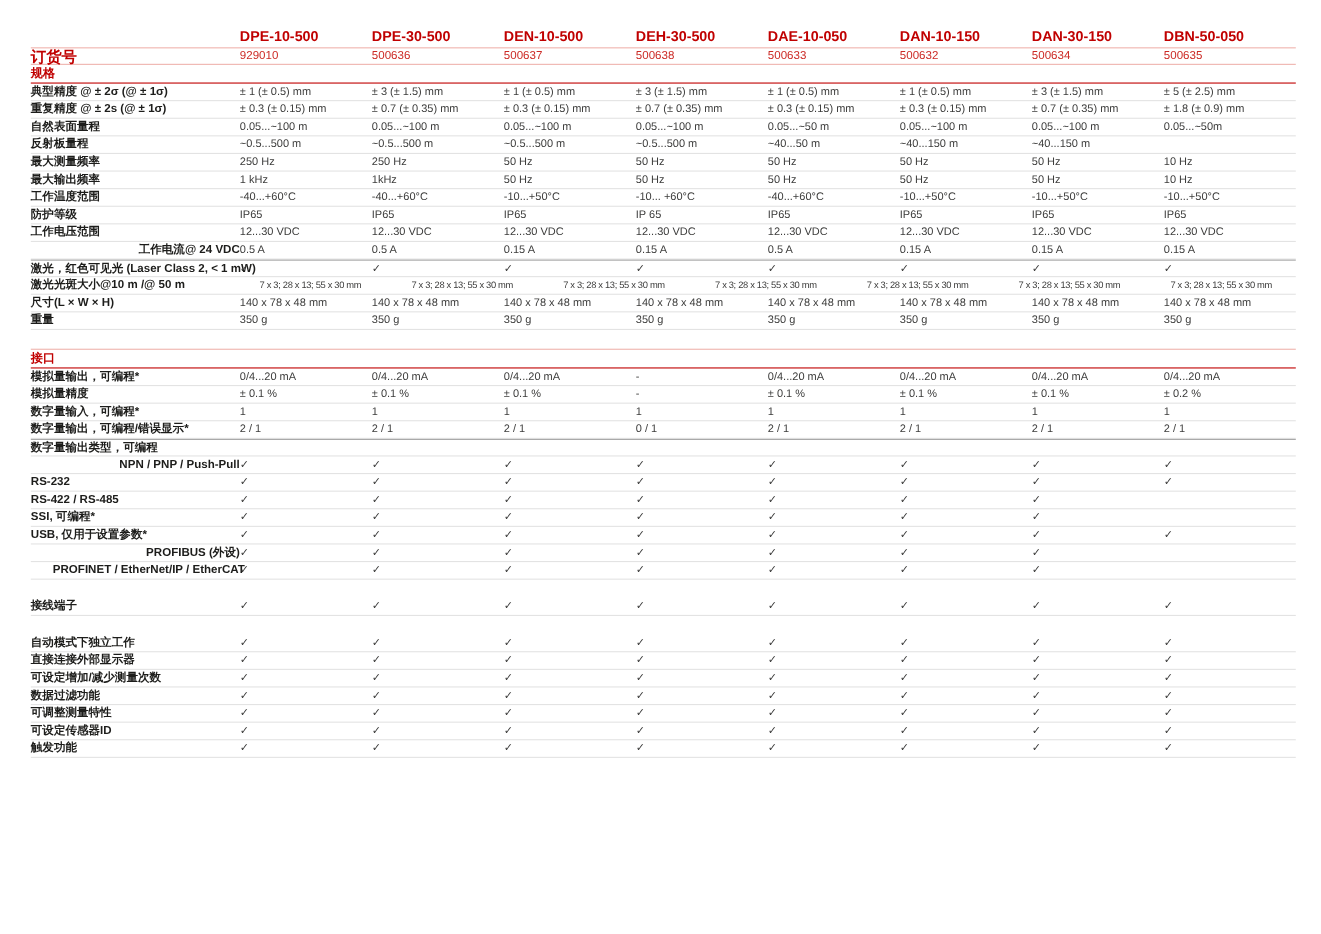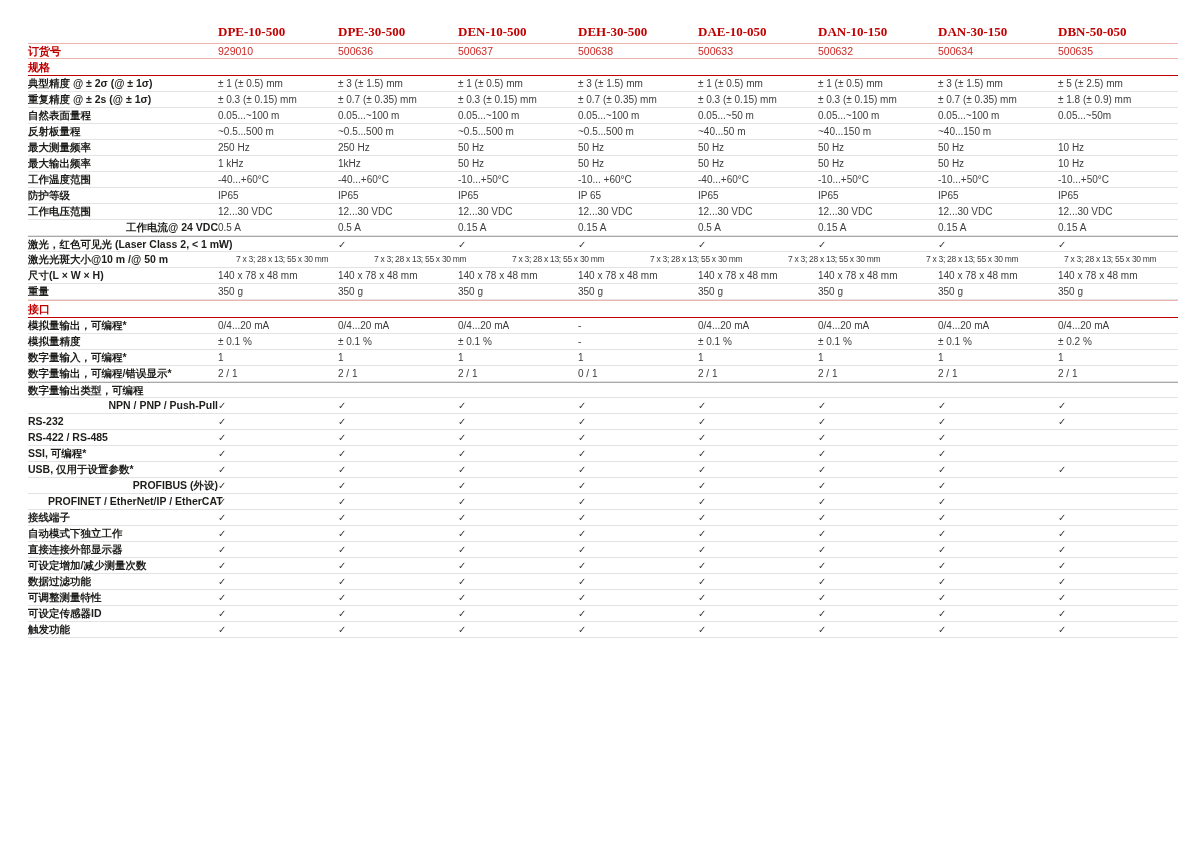--- a/index.html
+++ b/index.html
@@ -8,31 +8,31 @@
     width: 1201px; height: 849px;
     font-family: "Liberation Sans", "DejaVu Sans", sans-serif;
     color: #1d1d1b;
     overflow: hidden;
   }
   .page { position: relative; width: 1201px; height: 849px; }
   .table-wrap { position: absolute; left: 28px; top: 24px; width: 1150px; }
   .label-cell { width: 190px; flex: 0 0 190px; white-space: nowrap; overflow: visible; }
   .value-cell { width: 120px; flex: 0 0 120px; white-space: nowrap; overflow: visible; font-size: 10px; color: #3c3c3b; font-weight: 400; }
 
-  .header-row { display: flex; align-items: flex-end; padding-bottom: 3px; height: 19px; font-family: Liberation Serif, serif; }
+  .header-row { display: flex; align-items: flex-end; padding-bottom: 3px; height: 19px; }
   .model-name { font-size: 13px; font-weight: bold; color: #c00000; letter-spacing: 0; }
 
   .order-row { display: flex; height: 16px; line-height: 15px;
     border-top: 1px solid #efb3ad; border-bottom: 1px solid #efb3ad; }
-  .order-row .label-cell { font-size: 11px; font-weight: bold; color: #c00000; }
+  .order-row .label-cell { font-size: 14px; font-weight: bold; color: #c00000; }
   .order-no { font-size: 10.5px; color: #cc2a25; }
 
   .section-title { font-size: 11px; font-weight: bold; color: #c00000;
     padding: 2px 0 1px 0; border-bottom: 1.5px solid #c00000; line-height: 13px; }
-  .section.gap { }
+  .section.gap { margin-top: 17px; }
   .section.gap .section-title { border-top: 1px solid #efb3ad; }
 
   .row { display: flex; height: 16px; line-height: 15px; border-bottom: 1px solid #e3e3e3; }
   .row .label-cell { font-size: 10.5px; font-weight: bold; color: #1d1d1b; }
   .row.indent .label-cell { padding-left: 20px; text-align: right; }
   .row.groupline { border-top: 1px solid #a9a9a9; }
   .row.tight .value-cell { font-size: 8.5px; letter-spacing: -0.3px; margin-left: 18px; }
   .value-cell.check { font-size: 10px; color: #3c3c3b; }
   .value-cell.dash { color: #3c3c3b; }
 </style>

